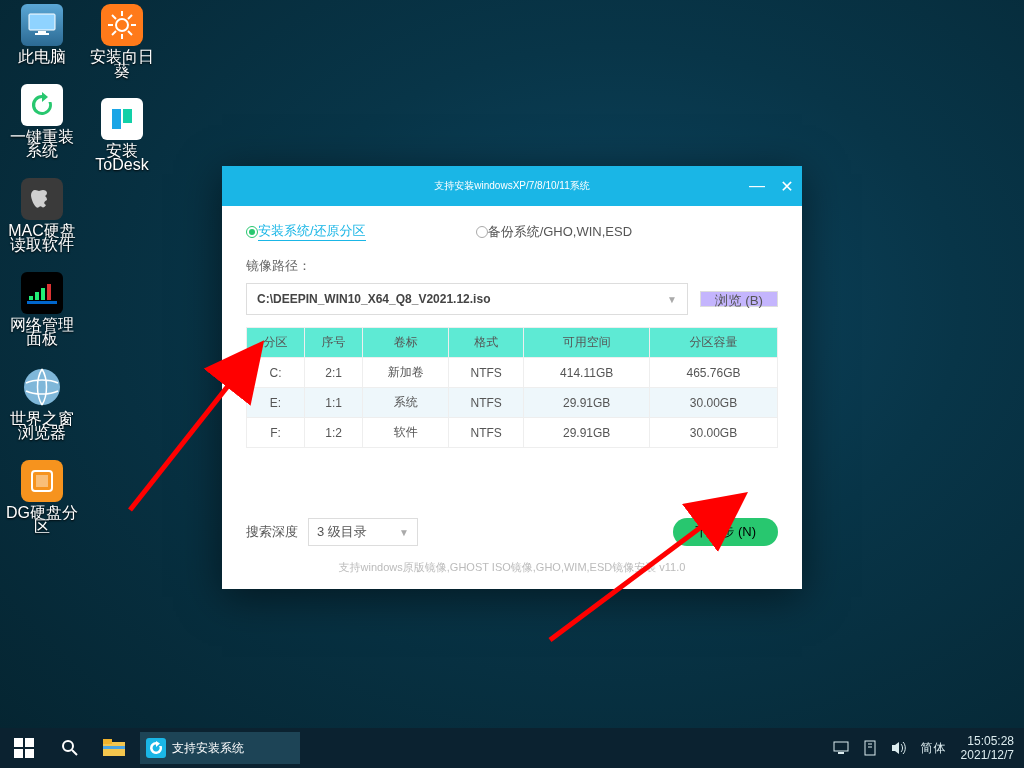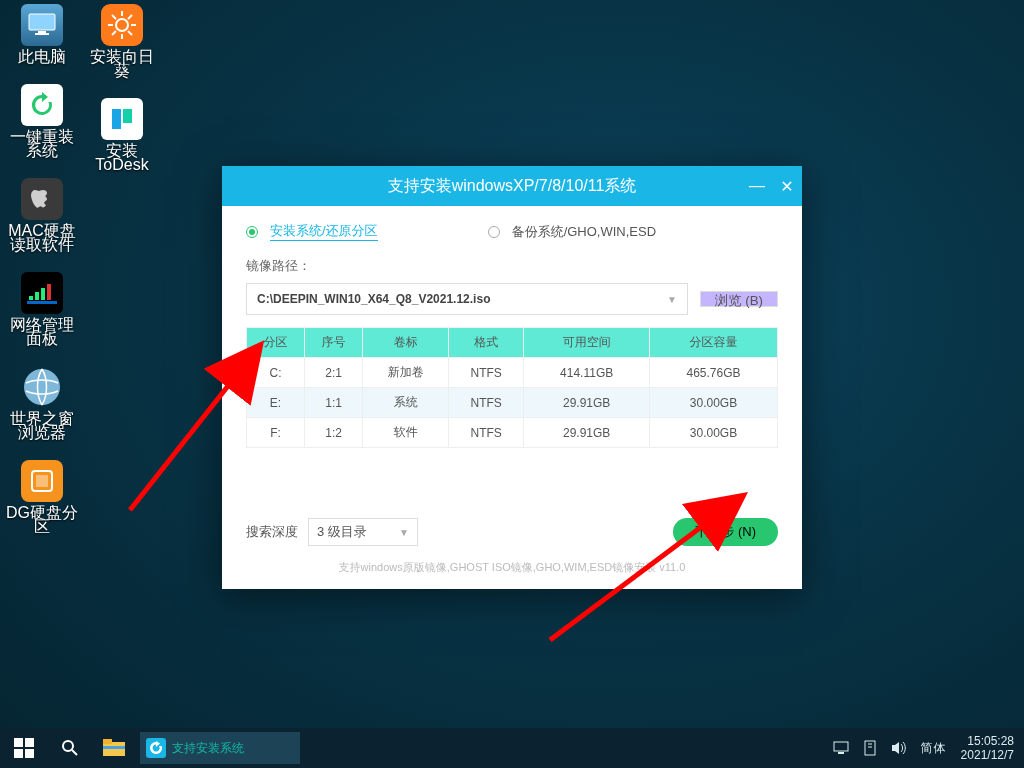--- a/index.html
+++ b/index.html
@@ -11,26 +11,26 @@
   
   .desktop { position: absolute; left: 0; top: 0; right: 0; bottom: 40px; }
   .dcol { position: absolute; top: 4px; width: 76px; display: flex; flex-direction: column; gap: 20px; align-items: center; }
   .dcol.c1 { left: 4px; } .dcol.c2 { left: 84px; }
   .dicon { width: 76px; display: flex; flex-direction: column; align-items: center; gap: 4px; cursor: pointer; }
   .dimg { width: 42px; height: 42px; border-radius: 6px; display: flex; align-items: center; justify-content: center; font-size: 22px; }
   .dlabel { color: #fff; font-size: 16px; text-align: center; text-shadow: 0 1px 2px #000; line-height: 14px; max-width: 72px; }
   
   .win { position: absolute; left: 222px; top: 166px; width: 580px; background: #fff; box-shadow: 0 8px 40px rgba(0,0,0,.5); }
   .titlebar { height: 40px; background: #1ab6e6; display: flex; align-items: center; justify-content: center; position: relative; }
-  .titlebar .title { color: #fff; font-size: 16px; }
+  .titlebar .title { color: #fff; font-size: 10px; }
   .winbtn { position: absolute; top: 0; width: 30px; height: 40px; display: flex; align-items: center; justify-content: center; color: #fff; font-size: 16px; cursor: pointer; }
   .winbtn.min { right: 30px; } .winbtn.close { right: 0; }
   .body { padding: 16px 24px 14px 24px; color: #555; font-size: 13px; }
   .tabs { display: flex; align-items: center; gap: 40px; margin-bottom: 16px; }
-  .radio { display: inline-flex; align-items: center; gap: 12px; cursor: pointer; }
+  .radio { display: inline-flex; align-items: center; gap: 0; cursor: pointer; }
   .rad { width: 12px; height: 12px; border: 1px solid #aaa; border-radius: 50%; position: relative; }
   .rad.active { border-color: #28c76f; }
   .rad.active::after { content:""; width:6px; height:6px; background:#28c76f; border-radius:50%; position:absolute; left:2px; top:2px; }
   .tabs .lbl.active { color:#1ab6e6; border-bottom:1px solid #1ab6e6; }
   .label-row { margin-bottom: 8px; color:#666; }
   .pathrow { display:flex; gap:12px; align-items:center; margin-bottom:12px; }
   .pathbox { flex:1; border:1px solid #ddd; height:32px; display:flex; align-items:center; padding:0 10px; color:#444; font-family:"Courier New",monospace; font-size:12px; position:relative;font-weight:bold; }
   .dd-car { margin-left:auto; color:#aaa; font-size:10px; }
   .browse { border:1px solid #ddd; background:#c4b5fd; height:16px; padding:0 14px; color:#555; cursor:pointer; }
   table { width:100%; border:1px solid #eee; border-collapse:collapse; font-size:12px; color:#555; }
@@ -44,21 +44,21 @@
   .next { margin-left:auto; background:#28c76f; color:#000000; border:none; border-radius:14px; height:28px; padding:0 22px; font-size:13px; cursor:pointer; }
   .hint { margin-top:14px; text-align:center; color:#bbb; font-size:11px; }
   
   .arrow { position:absolute; pointer-events:none; }
   
   .taskbar { position:absolute; left:0; right:0; bottom:0; height:40px; background:#0b2230; display:flex; align-items:center; }
   .taskbar .start { width:48px; height:40px; display:flex; align-items:center; justify-content:center; }
   .wingrid { display:grid; grid-template-columns:9px 9px; grid-template-rows:9px 9px; gap:2px; }
   .wingrid span { background:#fff; }
   .tbicon { width:44px; height:40px; display:flex; align-items:center; justify-content:center; }
-  .taskbtn { height:32px; margin:0 4px; background:#1d4456; display:flex; align-items:center; padding:0 12px 0 6px; gap:6px; color:#14b8a6; font-size:12px; min-width:160px; cursor:pointer; }
+  .taskbtn { height:32px; margin:0 4px; background:#1d4456; display:flex; align-items:center; padding:0 12px 0 6px; gap:6px; color:#ffffff; font-size:12px; min-width:160px; cursor:pointer; }
   .tico { width:20px; height:20px; background:#1ab6e6; border-radius:3px; display:flex; align-items:center; justify-content:center; }
   .tray { margin-left:auto; display:flex; align-items:center; gap:14px; padding-right:10px; color:#dcecef; font-size:12px; }
   .tray .ime { letter-spacing:1px; }
   .clock { text-align:right; line-height:14px; }
   svg { display:block; }
 </style>
 </head>
 <body>
 
 <div class="desktop">

